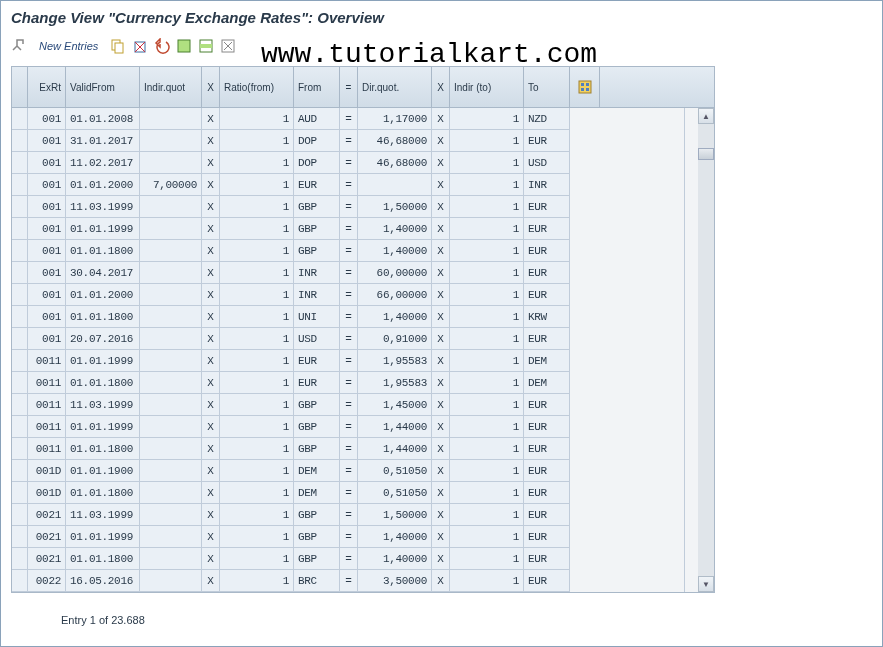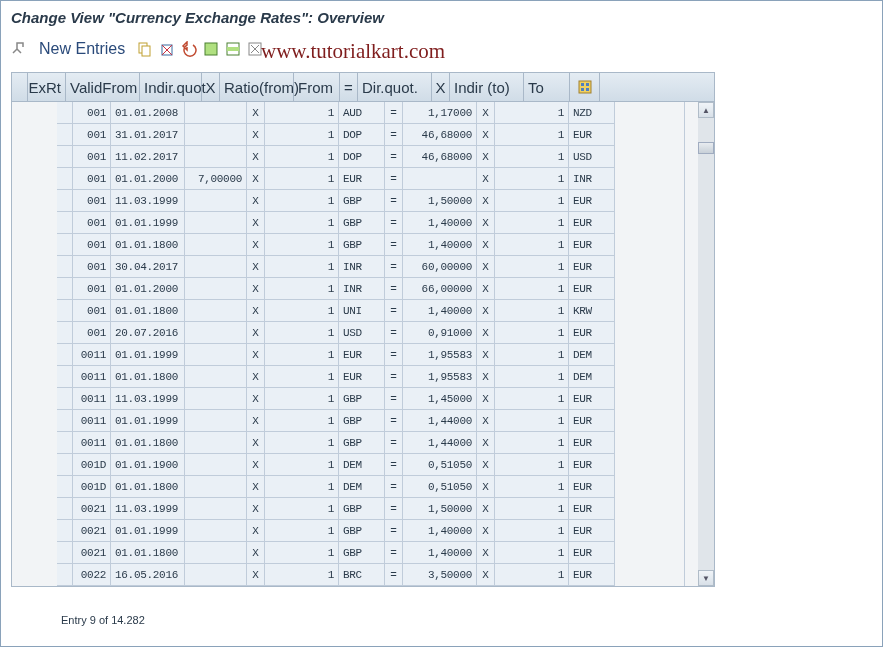--- a/index.html
+++ b/index.html
@@ -30,48 +30,49 @@
     .toolbar-icon {
       width: 16px;
       height: 16px;
       display: inline-flex;
       align-items: center;
       justify-content: center;
       cursor: pointer;
     }
     .new-entries {
       color: #2a4a7a;
-      font-size: 16px;
+      font-size: 11px;
       padding: 2px 6px;
       cursor: pointer;
+      font-style: italic;
     }
     .watermark {
       position: absolute;
       left: 260px;
       top: 38px;
-      color: #7f1d1d;
-      font-size: 21px;
-      font-family: Liberation Serif, serif;
+      color: #000000;
+      font-size: 28px;
+      font-family: Liberation Mono, monospace;
       pointer-events: none;
     }
     .grid-wrap {
       margin: 4px 10px 0 10px;
       border: 1px solid #a9b8c8;
       width: 704px;
       background: #f2f4f6;
     }
     .grid-header {
       display: flex;
       background: linear-gradient(#e4ecf3, #d0dce7);
       border-bottom: 1px solid #a9b8c8;
     }
     .grid-header .cell {
       border-right: 1px solid #a9b8c8;
-      padding: 14px 4px;
-      font-size: 15px;
+      padding: 20px 4px;
+      font-size: 10px;
       color: #2a3a4a;
       height: 20px;
       display: flex;
       align-items: center;
     }
     .grid-row {
       display: flex;
       height: 22px;
     }
     .grid-row .cell {
@@ -145,21 +146,21 @@
     }
     .position-btn .pos-icon {
       width: 14px; height: 14px;
     }
     .entry-text {
       margin-left: 60px;
       font-size: 11px;
       color: #2a3a4a;
     }
     .header-label { font-family: Arial,sans-serif; }
-    .grid-body { position: relative; margin-left: 45px; }
+    .grid-body { position: relative; }
     .scroll-col-body {
       position:absolute; right:0; top:0; width:30px; height:100%;
       border-left:1px solid #c0ccda;
     }
     .sb-arrow-up { position:absolute; top:0; right:0; width:16px; }
     .sb-arrow-dn { position:absolute; bottom:0; right:0; width:16px; }
     .sb-trk { position:absolute; top:16px; bottom:16px; right:0; width:16px; background:#e0e5ea; }
   </style>
 </head>
 <body>
@@ -573,14 +574,14 @@
       <div class="scrollbar-arrow sb-arrow-up">▲</div>
       <div class="sb-trk">
         <div class="scrollbar-thumb"></div>
       </div>
       <div class="scrollbar-arrow sb-arrow-dn">▼</div>
     </div>
   </div>
 </div>
 
 <div class="footer">
-  <div class="entry-text">Entry 9 of 14.282</div>
+  <div class="entry-text">Entry 1 of 23.688</div>
 </div>
 
 </body></html>

